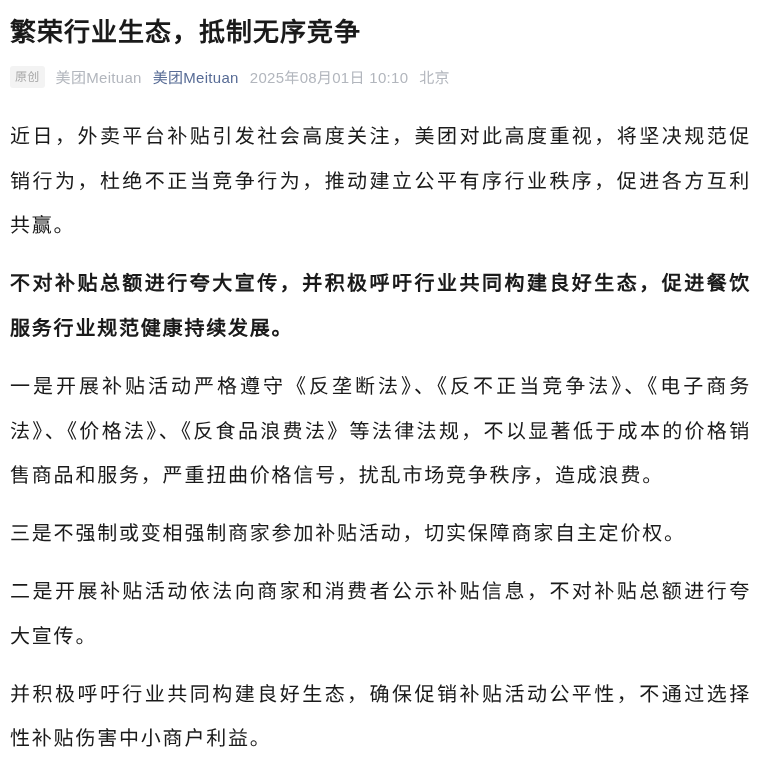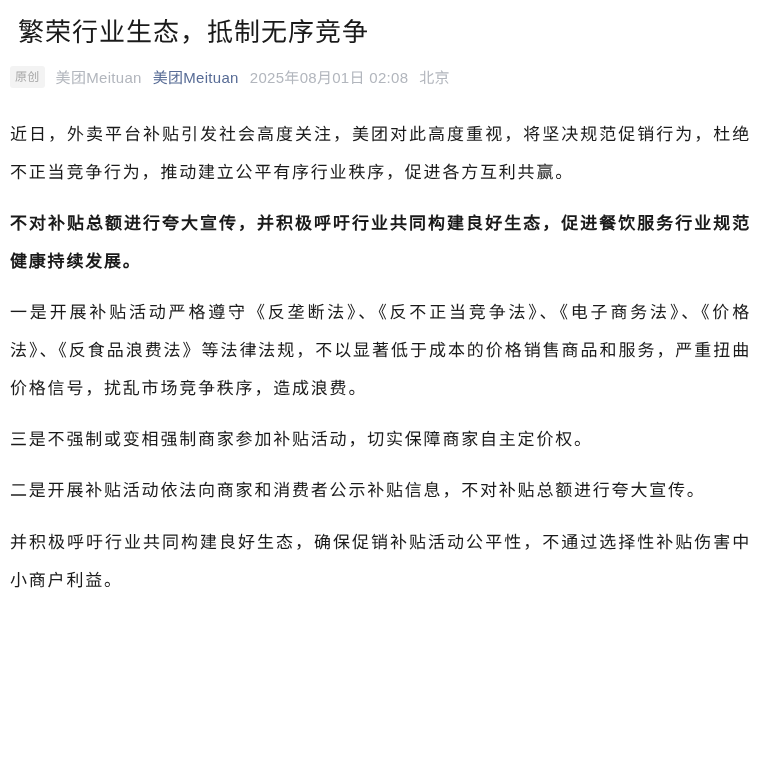--- a/index.html
+++ b/index.html
@@ -17,25 +17,25 @@
     color:var(--text-color);
   }
   .page{
     width:777px;
     min-height:771px;
     background:var(--page-bg);
     padding:14px 10px 20px 10px;
   }
   .article-title{
     font-size:26px;
-    font-weight:400;
+    font-weight:700;
     letter-spacing:1px;
     line-height:1.3;
     color:var(--text-color);
-    margin:2px 0 16px 8px;
+    margin:2px 0 16px 0;
   }
   .meta-row{
     display:flex;
     align-items:center;
     gap:11px;
     font-size:15px;
     color:var(--meta-gray);
     letter-spacing:0.3px;
     margin-bottom:28px;
     white-space:nowrap;
@@ -48,43 +48,44 @@
     padding:5px 5px;
     border-radius:3px;
     flex:0 0 auto;
   }
   .account-link{
     color:var(--link-blue);
     text-decoration:none;
     cursor:pointer;
   }
   .article-body p{
-    font-size:17px;
+    font-size:20px;
     line-height:2.24;
     letter-spacing:1.8px;
     color:var(--text-color);
     margin:0 16px 13px 0;
     text-align:justify;
+    font-family:Liberation Mono, monospace;
   }
   .article-body p.bold{
     font-weight:700;
   }
 </style>
 </head>
 <body>
 
 <div class="page">
 
   <h1 class="article-title">繁荣行业生态，抵制无序竞争</h1>
 
   <div class="meta-row">
     <span class="badge">原创</span>
     <span class="author">美团Meituan</span>
     <a class="account-link">美团Meituan</a>
-    <span class="datetime">2025年08月01日 02:08</span>
+    <span class="datetime">2025年08月01日 10:10</span>
     <span class="location">北京</span>
   </div>
 
   <div class="article-body">
       <p>近日，外卖平台补贴引发社会高度关注，美团对此高度重视，将坚决规范促销行为，杜绝不正当竞争行为，推动建立公平有序行业秩序，促进各方互利共赢。</p>
       <p class="bold">不对补贴总额进行夸大宣传，并积极呼吁行业共同构建良好生态，促进餐饮服务行业规范健康持续发展。</p>
       <p>一是开展补贴活动严格遵守《反垄断法》、《反不正当竞争法》、《电子商务法》、《价格法》、《反食品浪费法》等法律法规，不以显著低于成本的价格销售商品和服务，严重扭曲价格信号，扰乱市场竞争秩序，造成浪费。</p>
       <p>三是不强制或变相强制商家参加补贴活动，切实保障商家自主定价权。</p>
       <p>二是开展补贴活动依法向商家和消费者公示补贴信息，不对补贴总额进行夸大宣传。</p>
       <p>并积极呼吁行业共同构建良好生态，确保促销补贴活动公平性，不通过选择性补贴伤害中小商户利益。</p>

